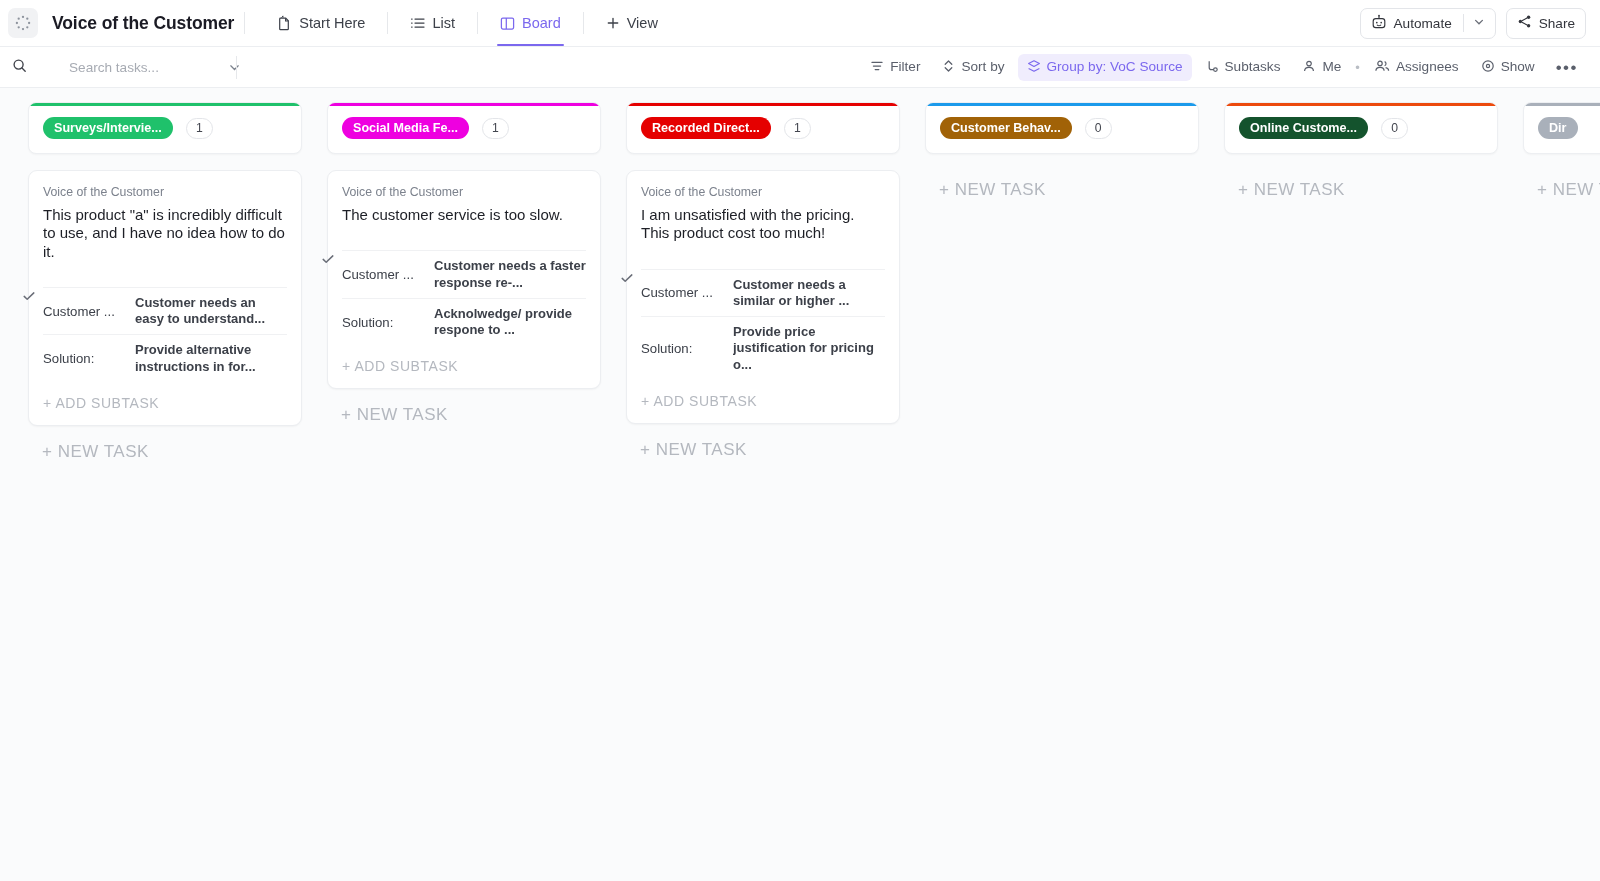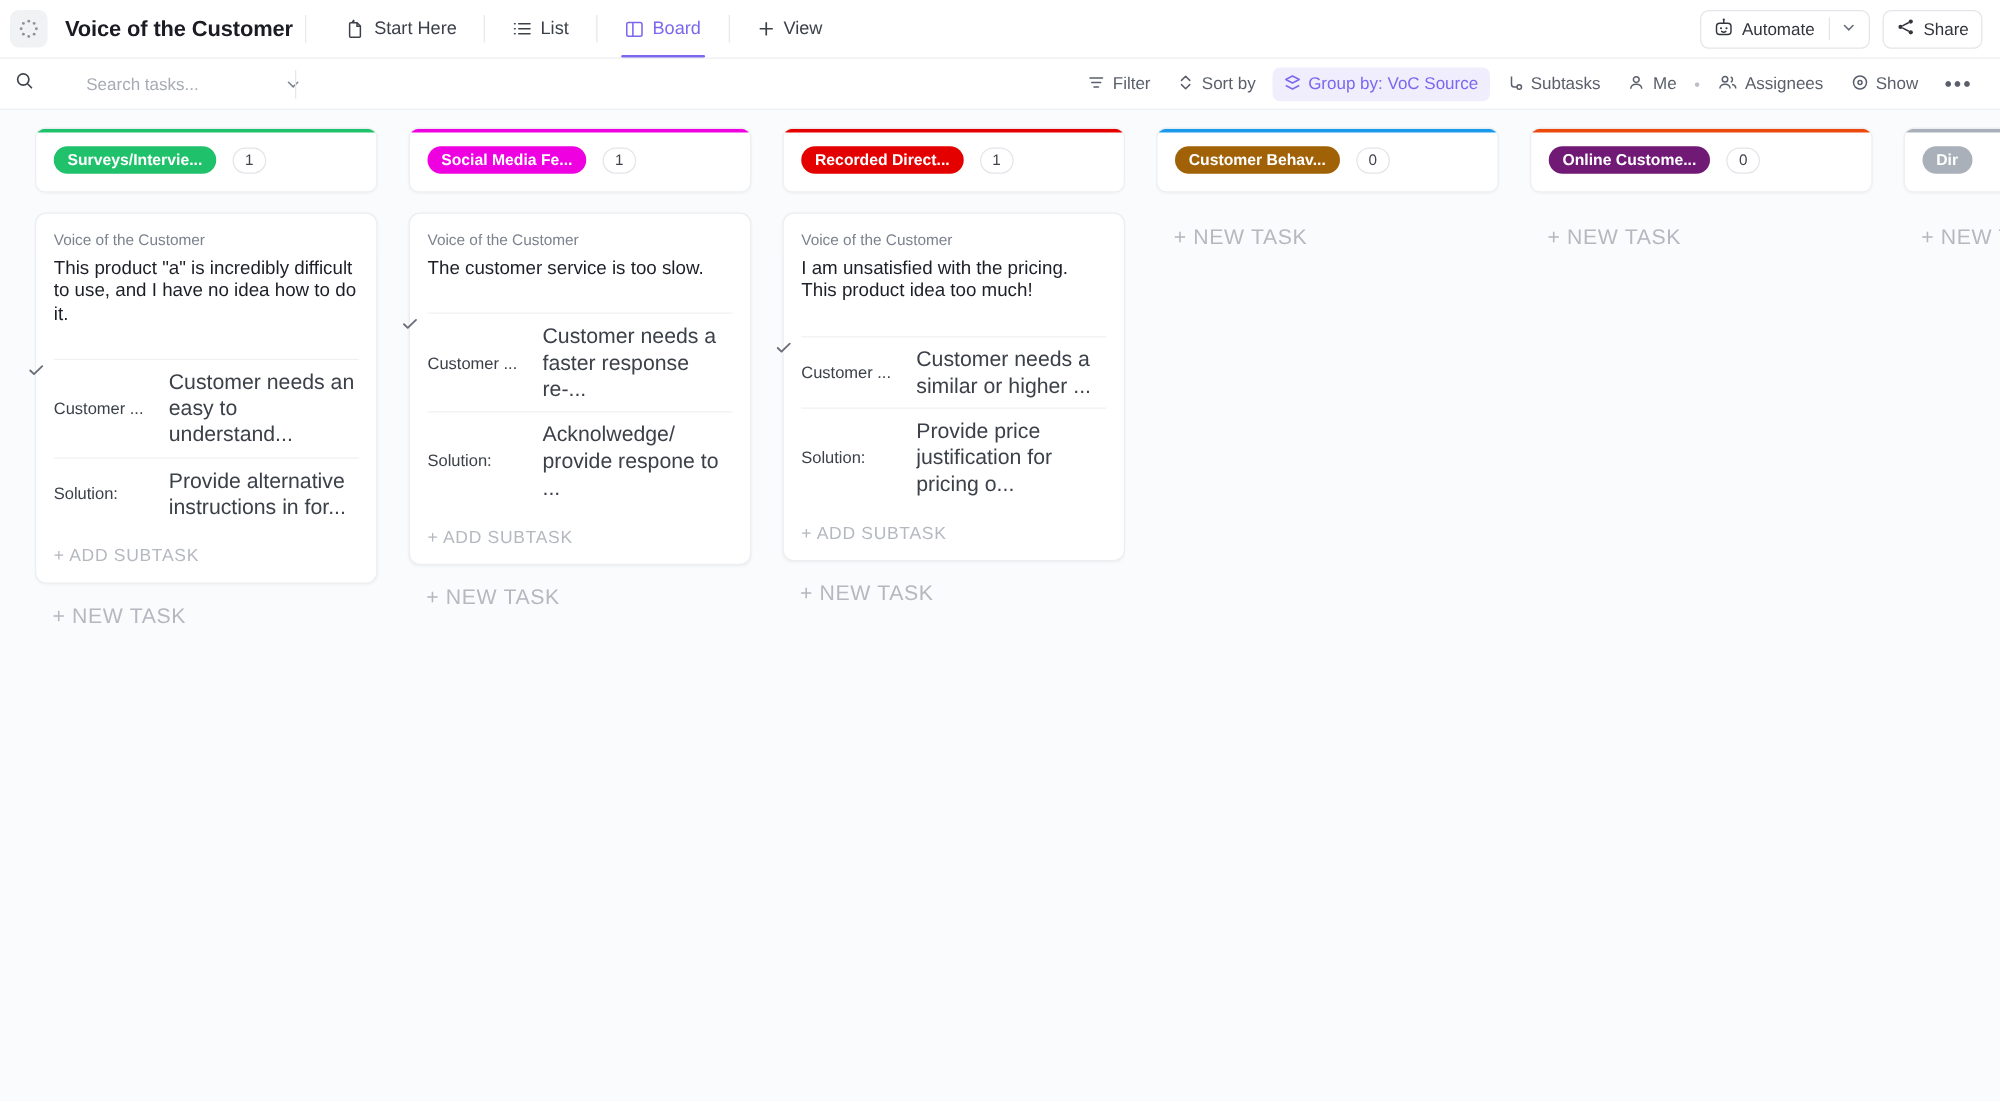--- a/index.html
+++ b/index.html
@@ -211,25 +211,26 @@
   .field-row:first-child { border-top: 0; }
   .field-key {
     width: 92px;
     flex: 0 0 92px;
     font-size: 13.2px;
     color: #3c4049;
     white-space: nowrap;
     overflow: hidden;
   }
   .field-val {
-    font-size: 17px;
+    font-size: 13px;
     line-height: 1.25;
     color: #3c4049;
     flex: 1;
     overflow: hidden;
+    font-weight: bold;
   }
   .add-subtask {
     font-size: 14px;
     letter-spacing: 0.55px;
     color: #b4b8bf;
     padding: 13px 0 14px 0;
     cursor: pointer;
     text-transform: uppercase;
   }
   .new-task {
@@ -496,21 +497,21 @@
     </div>
     <div class="column">
       <div class="col-head" style="--c: #e50000;">
         <span class="col-badge" style="background: rgb(229, 0, 0);">Recorded Direct...</span>
         <span class="col-count">1</span>
         <div style="position: absolute; top: 0px; left: 0px; right: 0px; height: 3px; background: rgb(229, 0, 0);"></div>
       </div>
       <div class="col-body">
         <div class="card">
           <div class="card-list">Voice of the Customer</div>
-          <div class="card-title">I am unsatisfied with the pricing. This product idea too much!</div>
+          <div class="card-title">I am unsatisfied with the pricing. This product cost too much!</div>
           <div class="fields">
             <span class="check-mark">
               <svg width="16" height="16" viewBox="0 0 16 16" fill="none" stroke="#6a6e78" stroke-width="1.5" stroke-linecap="round" stroke-linejoin="round">
                 <path d="M3.2 8.4 6.2 11.3 12.8 4.9"></path>
               </svg>
             </span>
             <div class="field-row">
               <div class="field-key">Customer ...</div>
               <div class="field-val">Customer needs a similar or higher ...</div>
             </div>
@@ -529,21 +530,21 @@
         <span class="col-badge" style="background: #a16207;">Customer Behav...</span>
         <span class="col-count">0</span>
         <div style="position: absolute; top: 0px; left: 0px; right: 0px; height: 3px; background: rgb(27, 154, 235);"></div>
       </div>
       <div class="col-body">
         <div class="new-task empty">+ NEW TASK</div>
       </div>
     </div>
     <div class="column">
       <div class="col-head" style="--c: #ec4a0d;">
-        <span class="col-badge" style="background: #701a75;">Online Custome...</span>
+        <span class="col-badge" style="background: #14532d;">Online Custome...</span>
         <span class="col-count">0</span>
         <div style="position: absolute; top: 0px; left: 0px; right: 0px; height: 3px; background: rgb(236, 74, 13);"></div>
       </div>
       <div class="col-body">
         <div class="new-task empty">+ NEW TASK</div>
       </div>
     </div>
     <div class="column">
       <div class="col-head" style="--c: #a9b0ba;">
         <span class="col-badge" style="background: rgb(169, 176, 186);">Dir</span>

